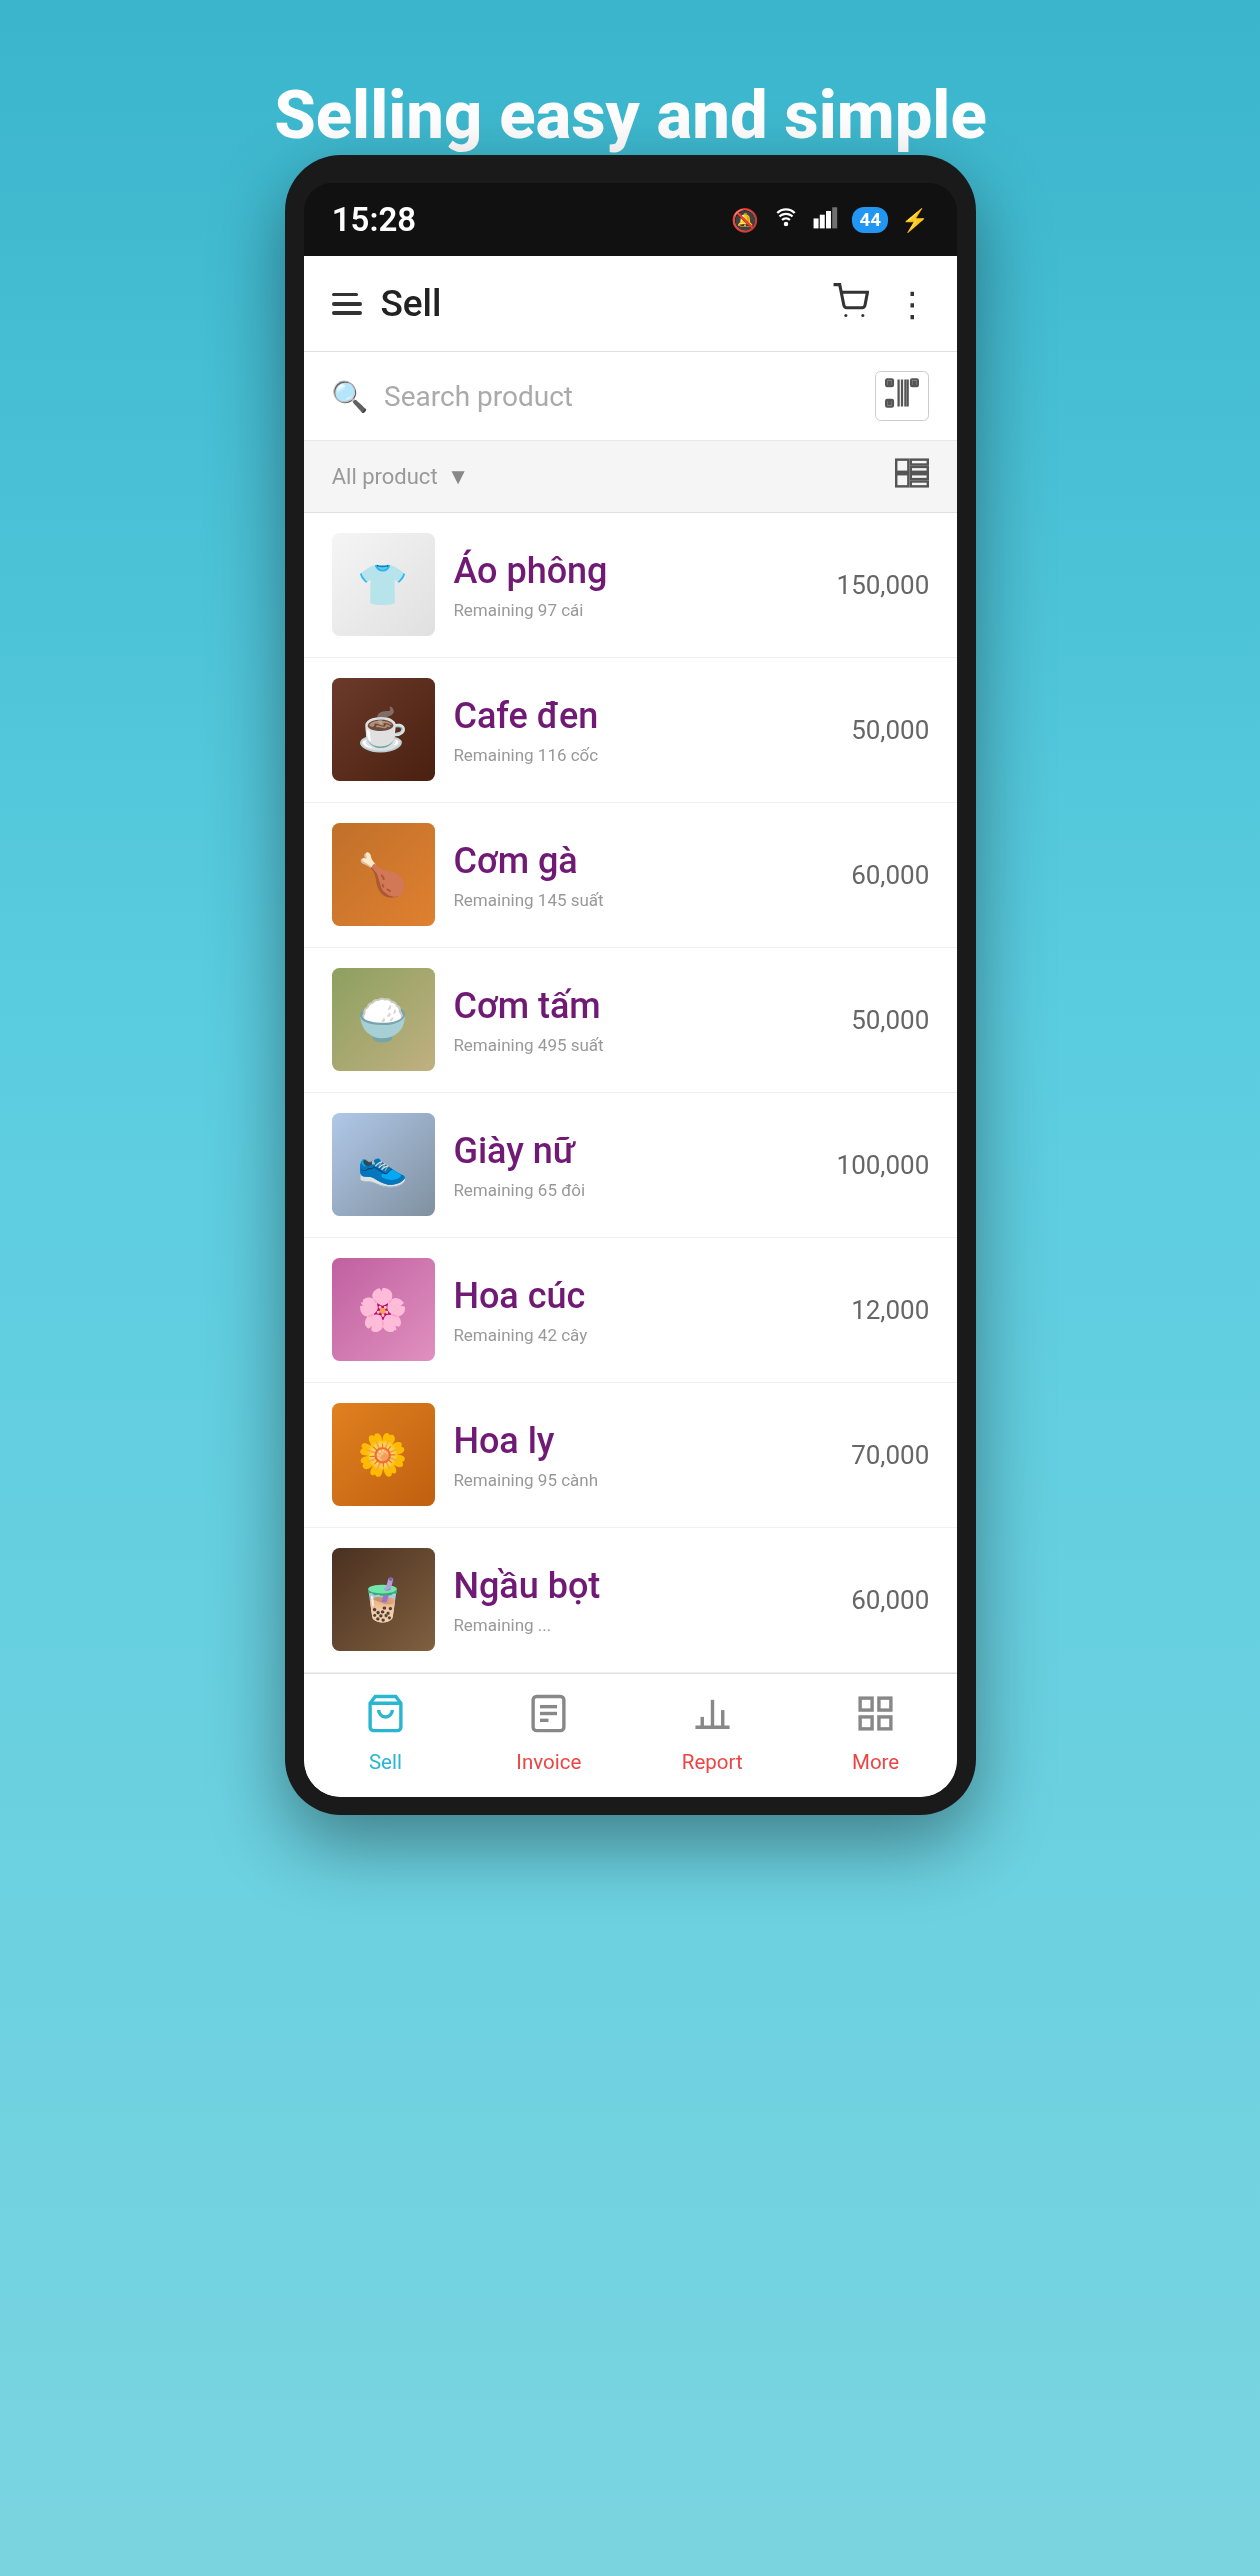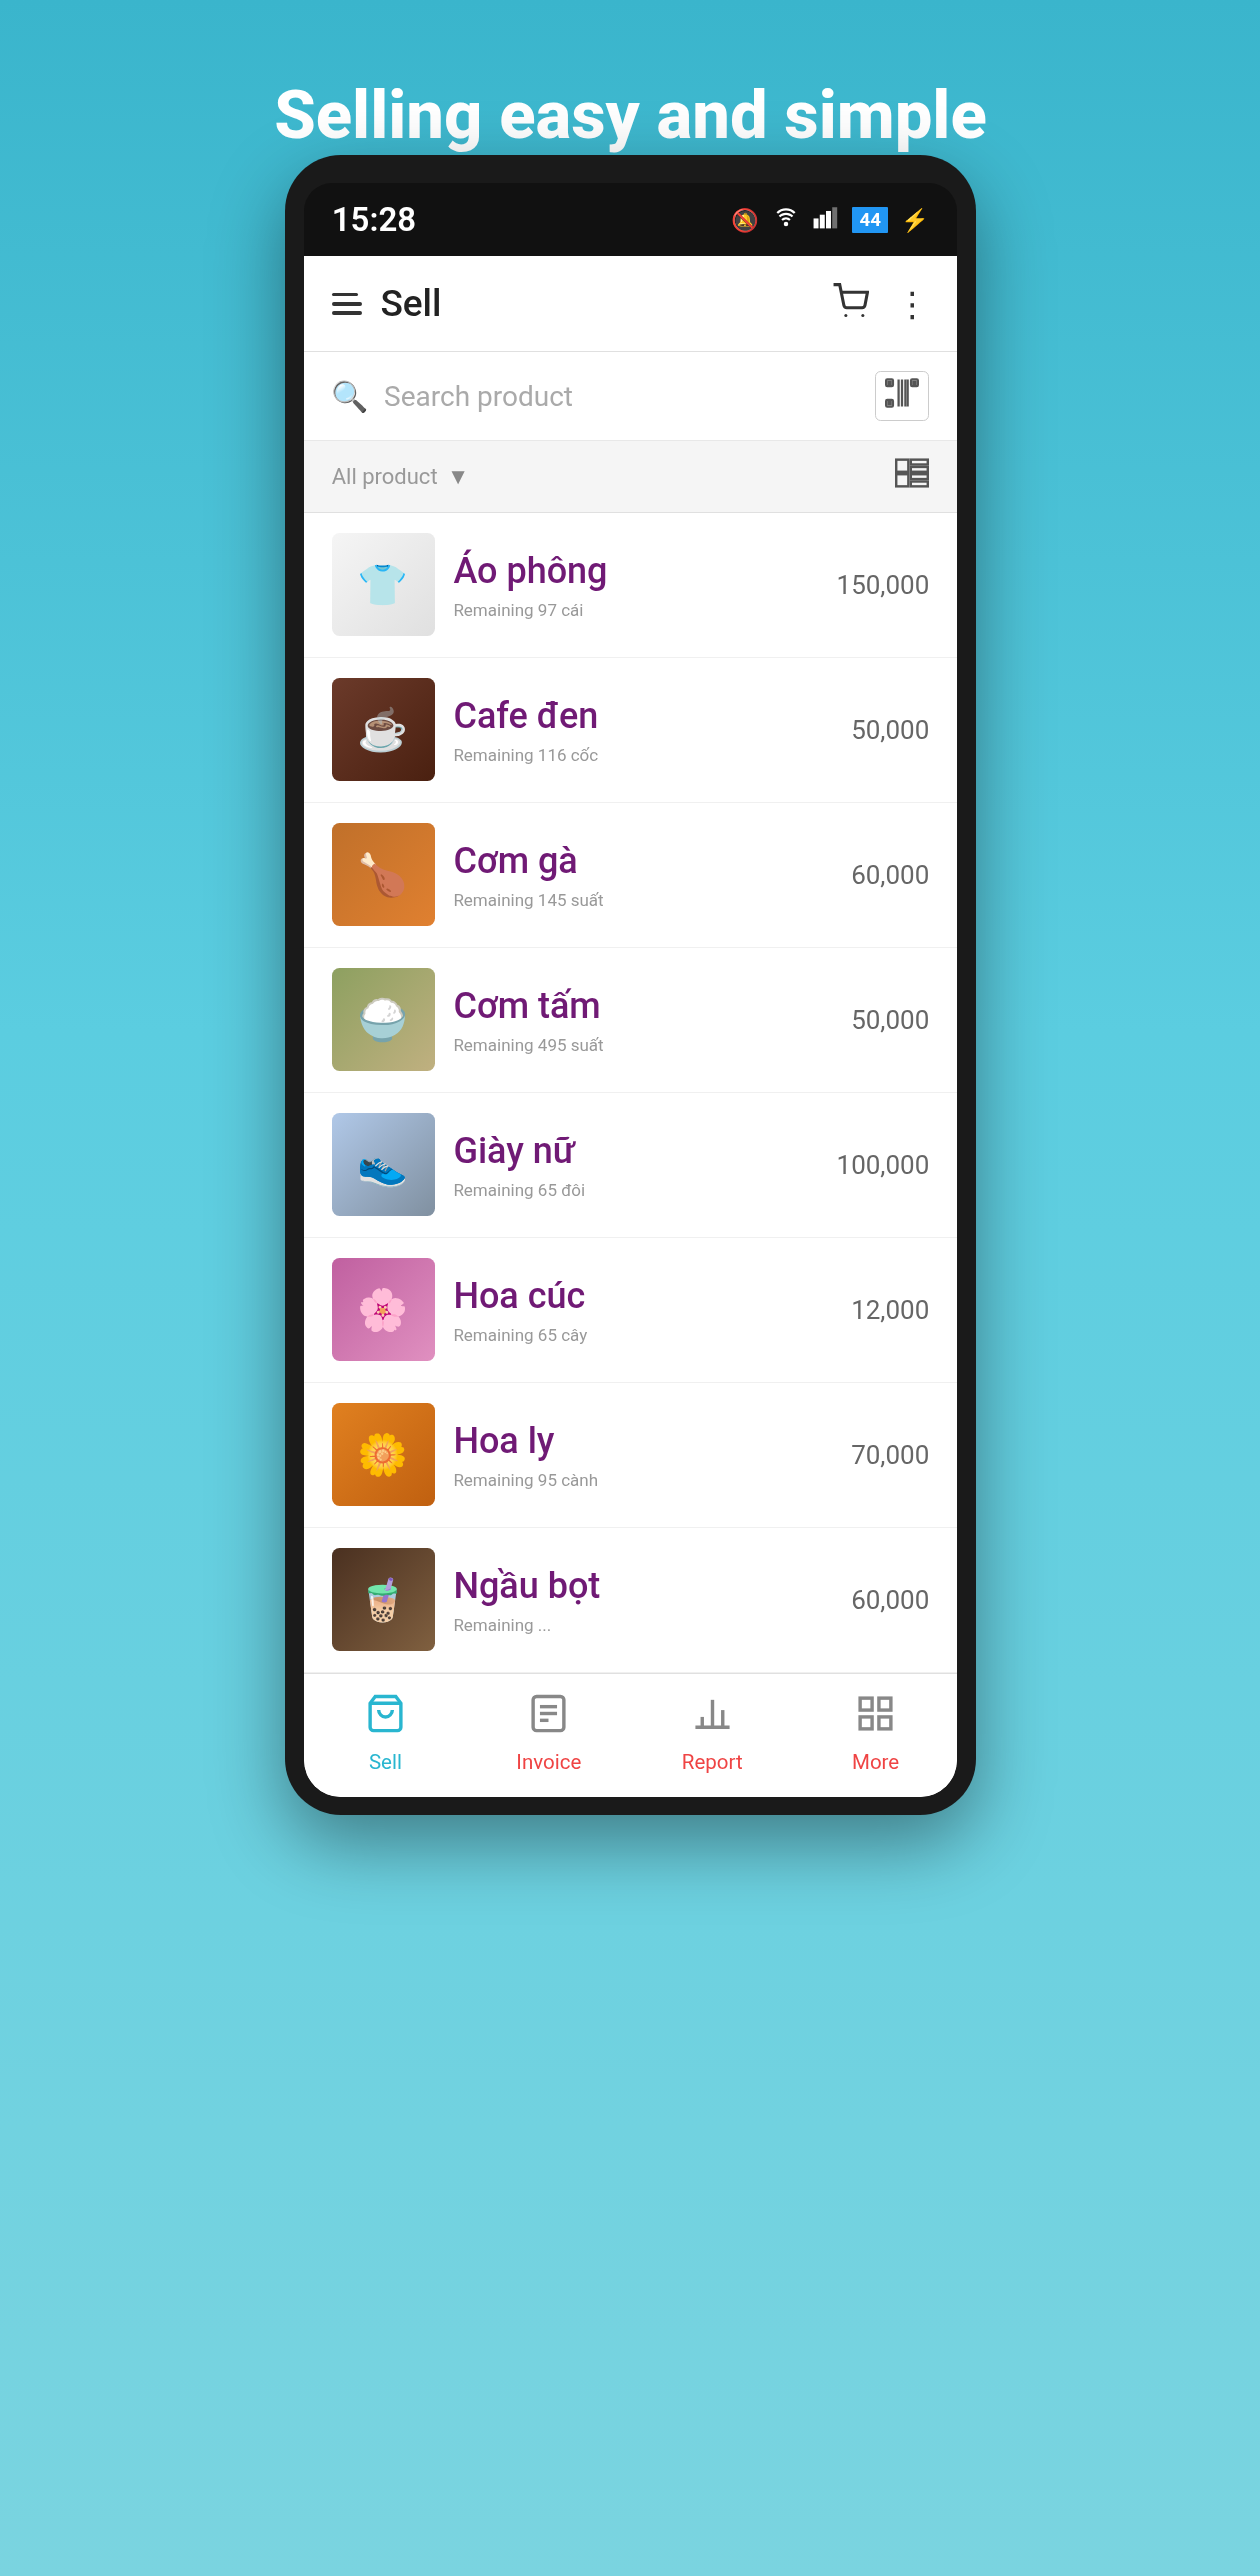--- a/index.html
+++ b/index.html
@@ -56,21 +56,21 @@
     .status-icons {
       display: flex;
       align-items: center;
       gap: 13px;
       font-size: 22.4px;
     }
 
     .battery-badge {
       background: #2196F3;
       color: white;
-      border-radius: 1px;
+      border-radius: 12px;
       padding: 1.9px 7.5px;
       font-size: 18.7px;
       font-weight: bold;
     }
 
     
     .app-content {
       background: white;
       border-radius: 0 0 37px 37px;
       overflow: hidden;
@@ -427,21 +427,21 @@
           <div class="product-info">
             <div class="product-name">Giày nữ</div>
             <div class="product-remaining">Remaining 65 đôi</div>
           </div>
           <div class="product-price">100,000</div>
         </div>
         <div class="product-item">
           <div class="product-img-placeholder img-hoa-cuc" style="font-size: 41px;">🌸</div>
           <div class="product-info">
             <div class="product-name">Hoa cúc</div>
-            <div class="product-remaining">Remaining 65 cây</div>
+            <div class="product-remaining">Remaining 42 cây</div>
           </div>
           <div class="product-price">12,000</div>
         </div>
         <div class="product-item">
           <div class="product-img-placeholder img-hoa-ly" style="font-size: 41px;">🌼</div>
           <div class="product-info">
             <div class="product-name">Hoa ly</div>
             <div class="product-remaining">Remaining 95 cành</div>
           </div>
           <div class="product-price">70,000</div>

